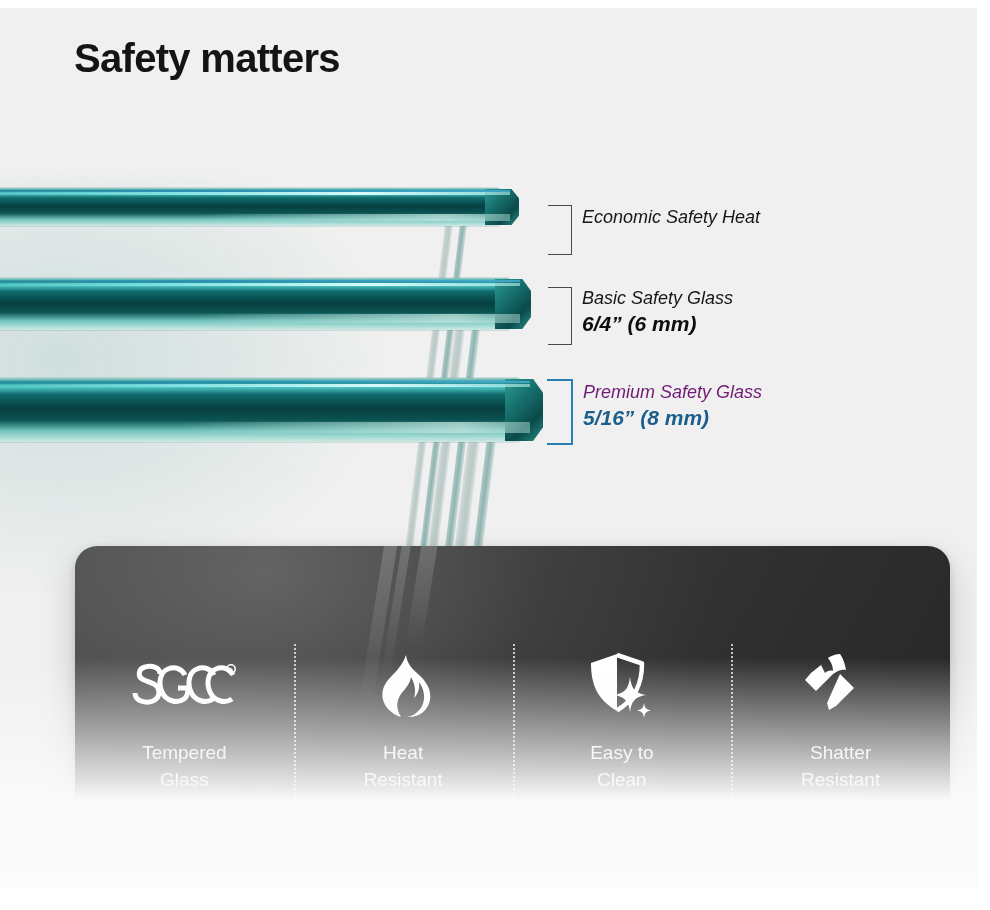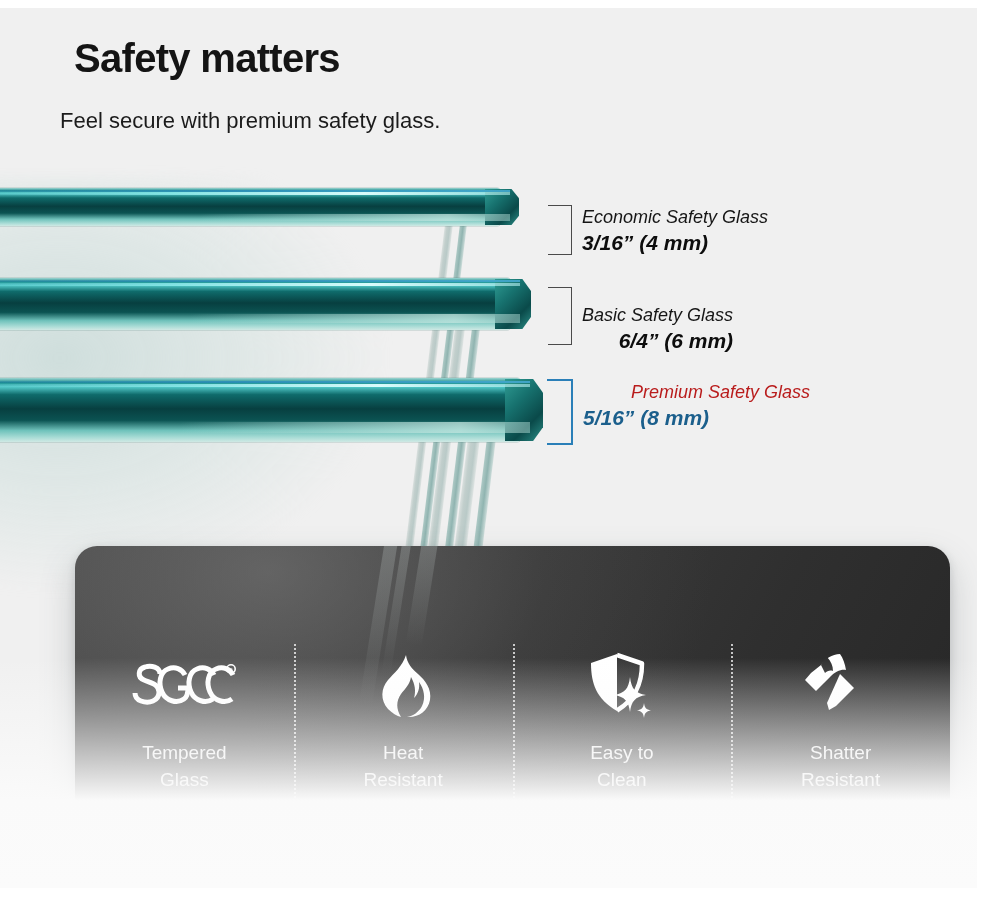--- a/index.html
+++ b/index.html
@@ -203,21 +203,21 @@
   }
   .m-size {
     margin-top: 3px;
     font-size: 21px;
     font-style: italic;
     font-weight: bold;
     color: #0d0d0d;
     white-space: nowrap;
     line-height: 1.15;
   }
-  .measure.premium .m-name { color: #b91c1c; margin-left: 48px; }
+  .measure.premium .m-name { color: #701a75; }
   .measure.premium .m-size { color: #1b5f8c; font-style: italic; }
 
   
   #feature-card {
     position: absolute;
     left: 75px;
     top: 538px;
     width: 875px;
     height: 330px;
     border-radius: 22px;
@@ -295,21 +295,20 @@
 </head>
 <body>
 
 <div id="page">
   <div id="panel">
 
     <div id="bg-sheen"></div>
 
     <div id="heading-block">
       <h1 id="title">Safety matters</h1>
-      <p id="subtitle">Feel secure with premium safety glass.</p>
     </div>
 
     <div id="glass-stack">
 
       <div class="pane" style="top:0px;">
         <div class="side" style="left:455px; top:36px; width:8px; height:430px; transform: skewX(-7deg);"></div>
         <div class="side-inner" style="left:470px; top:36px; width:7px; height:420px; transform: skewX(-7deg);"></div>
         <div class="slab" style="width:510px; height:38px;"></div>
         <div class="cap" style="left:495px; top:1px; width:34px; height:36px; clip-path: polygon(0 0, 78% 0, 100% 26%, 100% 74%, 78% 100%, 0 100%);"></div>
         <div class="streak" style="top:4px; width:520px;"></div>
@@ -334,28 +333,27 @@
         <div class="cap" style="left:515px; top:1px; width:38px; height:62px; clip-path: polygon(0 0, 74% 0, 100% 22%, 100% 78%, 74% 100%, 0 100%);"></div>
         <div class="streak" style="top:6px; width:540px;"></div>
         <div class="streak2" style="top:3px; width:540px;"></div>
         <div class="lowband" style="top:44px; left:190px; width:350px; height:11px;"></div>
       </div>
     </div>
 
     <div class="measure" style="left:548px; top:197px;">
       <div class="bracket" style="width:24px; height:50px;"></div>
       <div class="m-text" style="left:34px; top:2px;">
-        <div class="m-name">Economic Safety Glass</div>
-        <div class="m-size">3/16” (4 mm)</div>
+        <div class="m-name">Economic Safety Heat</div>
       </div>
     </div>
 
     <div class="measure" style="left:548px; top:279px;">
       <div class="bracket" style="width:24px; height:58px;"></div>
-      <div class="m-text" style="left:34px; top:18px;text-align:right;">
+      <div class="m-text" style="left:34px; top:1px;">
         <div class="m-name">Basic Safety Glass</div>
         <div class="m-size">6/4” (6 mm)</div>
       </div>
     </div>
 
     <div class="measure premium" style="left:547px; top:371px;">
       <div class="bracket" style="width:26px; height:66px;"></div>
       <div class="m-text" style="left:36px; top:3px;">
         <div class="m-name">Premium Safety Glass</div>
         <div class="m-size">5/16” (8 mm)</div>

